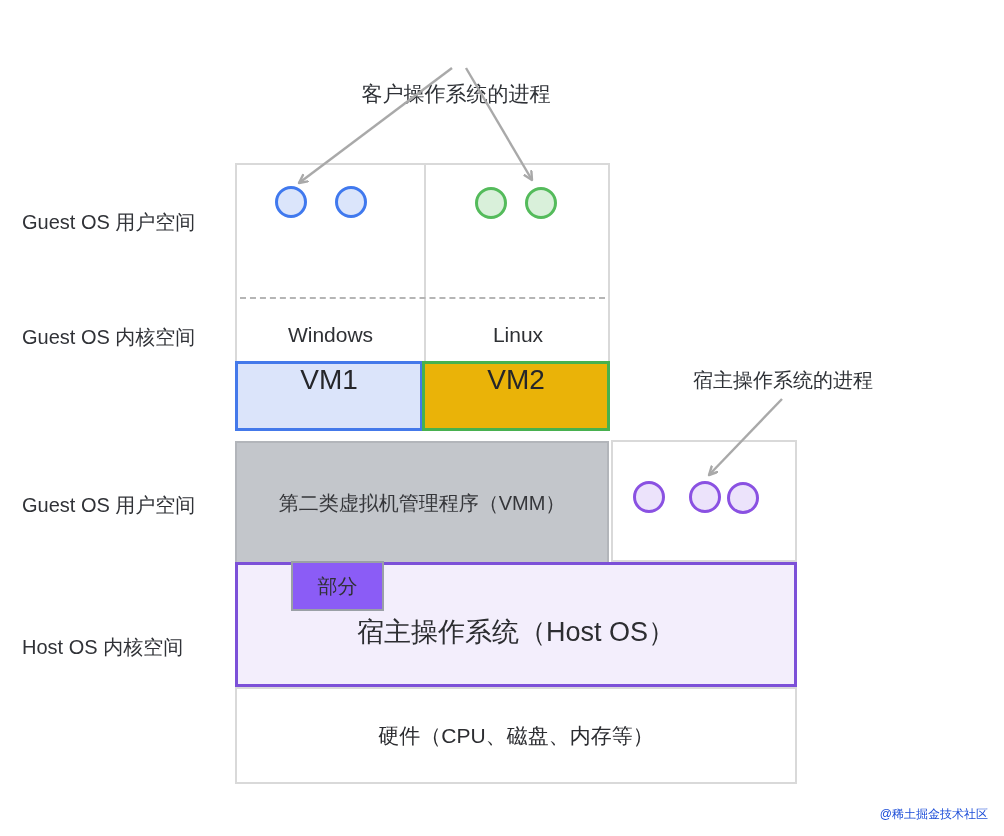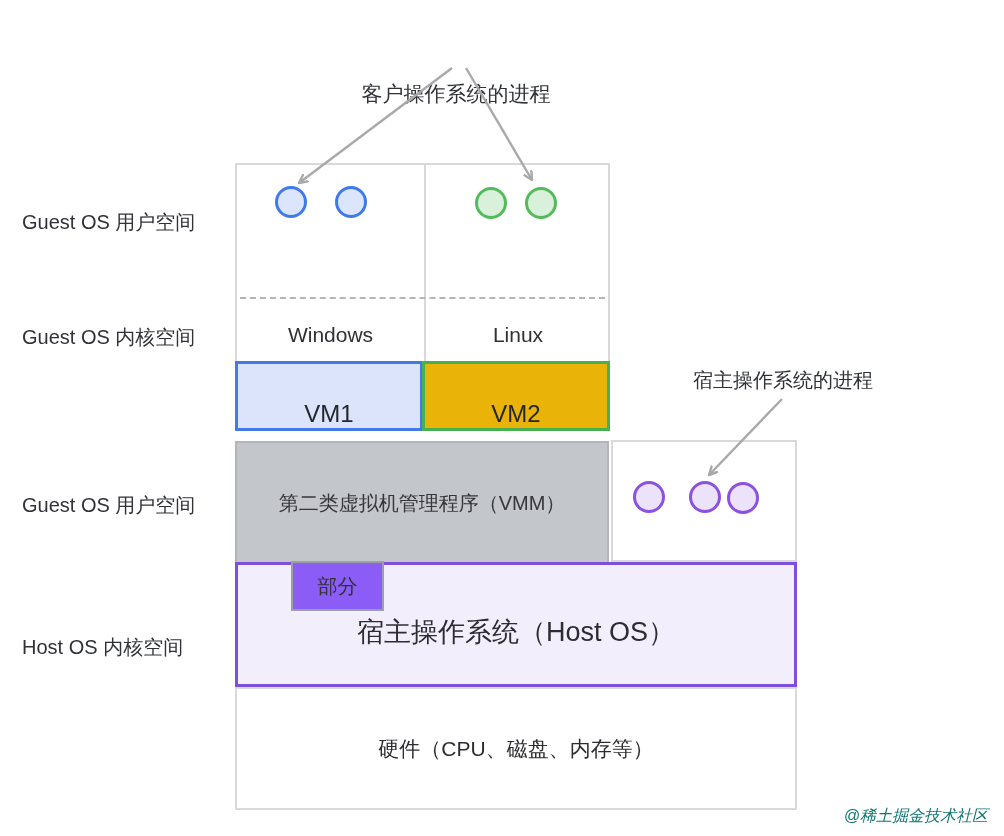--- a/index.html
+++ b/index.html
@@ -42,22 +42,22 @@
   .circle{
     box-sizing:border-box;
     width:32px;height:32px;border-radius:50%;
   }
   .c-blue{border:3px solid #4079ee;background:#dbe5fb;}
   .c-green{border:3px solid #54bb5b;background:#d9f0da;}
   .c-purple{border:3px solid #8a51e2;background:#ece3fb;}
   .vm-box{
     box-sizing:border-box;
     top:361px;width:188px;height:70px;
-    display:flex;align-items:flex-end;justify-content:center;
-    font-size:24px;color:#25262a;
+    display:flex;align-items:flex-start;justify-content:center;
+    font-size:28px;color:#25262a;
   }
   .vm1{left:235px;border:3px solid #4479ea;background:#dbe4fa;}
   .vm2{left:422px;border:3px solid #47b14f;background:#eab308;}
   .vmm-box{
     box-sizing:border-box;
     left:235px;top:441px;width:374px;height:124px;
     background:#c3c6cb;border:2px solid #b2b5ba;
     display:flex;align-items:center;justify-content:center;
     font-size:20px;color:#35363a;
   }
@@ -75,28 +75,28 @@
   }
   .partial-box{
     box-sizing:border-box;
     left:291px;top:561px;width:93px;height:50px;
     background:#8b5cf6;border:2px solid #9aa0a6;
     display:flex;align-items:center;justify-content:center;
     font-size:20px;color:#303136;
     z-index:5;
   }
   .hardware-box{
-    left:235px;top:687px;width:562px;height:123px;
+    left:235px;top:687px;width:562px;height:97px;
     display:flex;align-items:center;justify-content:center;
     font-size:21px;color:#2c2d31;
   }
   .title{font-size:21px;color:#2f3237;}
   .watermark{
     right:16px;top:806px;
-    font-size:16px;color:#0f766e;font-style:italic;
+    font-size:12px;color:#1d4ed8;
   }
   svg.arrows{position:absolute;left:0;top:0;pointer-events:none;z-index:4;}
 </style>
 </head>
 <body>
 
 <div class="canvas">
 
   <svg class="arrows" width="1004" height="836" viewBox="0 0 1004 836">
     <defs>

